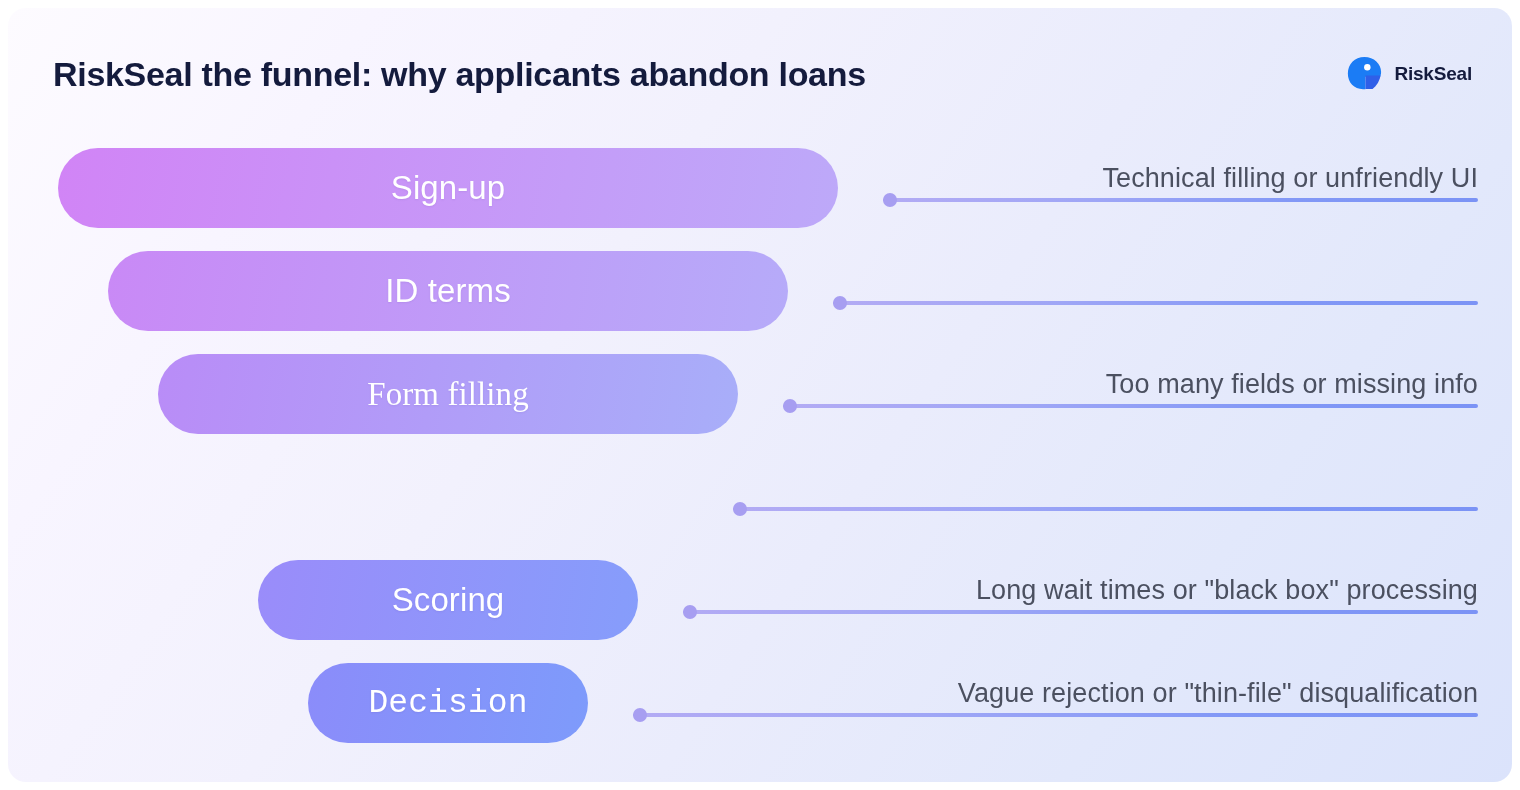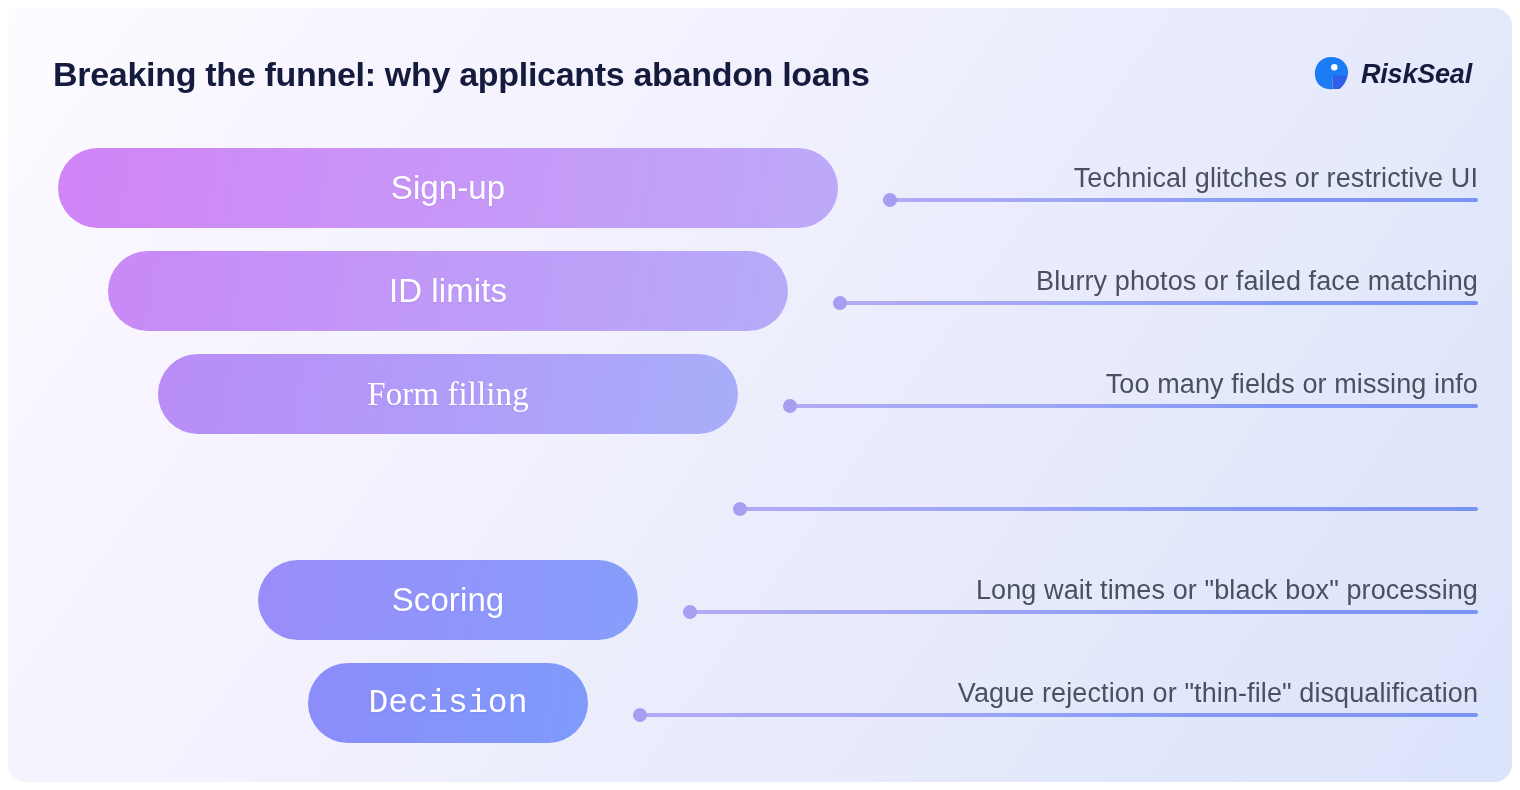--- a/index.html
+++ b/index.html
@@ -26,21 +26,21 @@
 
   
   #header { position:absolute; left:0; top:0; width:100%; height:120px; }
   #page-title {
     position:absolute; left:45px; top:47px;
     font-size:34px; font-weight:bold; letter-spacing:-0.3px;
     color:#141b3d; white-space:nowrap;
   }
   #logo { position:absolute; right:40px; top:47px; display:flex; align-items:center; gap:11px; }
   #logo-mark { width:38px; height:38px; display:block; }
-  #logo-text { font-size:27px; font-weight:bold; color:#141b3d; letter-spacing:-0.2px;font-style:italic; }
+  #logo-text { font-size:19px; font-weight:bold; color:#141b3d; letter-spacing:-0.2px; }
 
   
   #funnel { position:absolute; left:0; top:0; width:100%; height:100%; }
   .funnel-row { position:absolute; height:80px; }
 
   .funnel-bar {
     position:absolute; left:0; top:0; height:80px; width:100%;
     border-radius:40px;
     display:flex; align-items:center; justify-content:center;
   }
@@ -67,50 +67,49 @@
     width:14px; height:14px; border-radius:50%;
     background:#a79ef1;
   }
 </style>
 </head>
 <body>
 
 <div id="card">
 
   <div id="header">
-    <div id="page-title">Breaking the funnel: why applicants abandon loans</div>
+    <div id="page-title">RiskSeal the funnel: why applicants abandon loans</div>
 
     <div id="logo">
       <svg id="logo-mark" viewBox="0 0 40 40">
         <path d="M20.5 2 C10 2 3 9.5 3 19.5 C3 29 9.5 36 19 36 L21.5 36 L21.5 22.5 L30 30.5 C35 27 38 23 38 18 C38 9 30.5 2 20.5 2 Z" fill="#1b7cf5"></path>
         <path d="M21.5 21.5 L37.5 21.5 C36.5 27 33.5 32 29 35.8 L21.5 35.8 Z" fill="#2f5fe8"></path>
         <circle cx="23.5" cy="13" r="3.4" fill="#ffffff"></circle>
       </svg>
       <span id="logo-text">RiskSeal</span>
     </div>
   </div>
 
   <div id="funnel">
       <div class="funnel-row" style="left: 50px; top: 140px; width: 780px;">
         <div class="funnel-bar" style="background: linear-gradient(100deg, rgb(209, 132, 246) 0%, rgb(189, 169, 249) 100%);">
           <span class="funnel-label">Sign-up</span>
         </div>
       </div>
       <div class="anno" style="left: 875px; top: 140px; width: 595px;">
-        <div class="anno-text">Technical glitches or restrictive UI</div>
+        <div class="anno-text">Technical filling or unfriendly UI</div>
         <div class="anno-line"></div>
         <div class="anno-dot"></div>
       </div>
       <div class="funnel-row" style="left: 100px; top: 243px; width: 680px;">
         <div class="funnel-bar" style="background: linear-gradient(100deg, rgb(201, 137, 246) 0%, rgb(182, 171, 249) 100%);">
-          <span class="funnel-label">ID limits</span>
+          <span class="funnel-label">ID terms</span>
         </div>
       </div>
       <div class="anno" style="left: 825px; top: 243px; width: 645px;">
-        <div class="anno-text">Blurry photos or failed face matching</div>
         <div class="anno-line"></div>
         <div class="anno-dot"></div>
       </div>
       <div class="funnel-row" style="left: 150px; top: 346px; width: 580px; font-family: Liberation Serif, serif;">
         <div class="funnel-bar" style="background: linear-gradient(100deg, rgb(185, 140, 247) 0%, rgb(168, 174, 249) 100%);">
           <span class="funnel-label">Form filling</span>
         </div>
       </div>
       <div class="anno" style="left: 775px; top: 346px; width: 695px;">
         <div class="anno-text">Too many fields or missing info</div>

